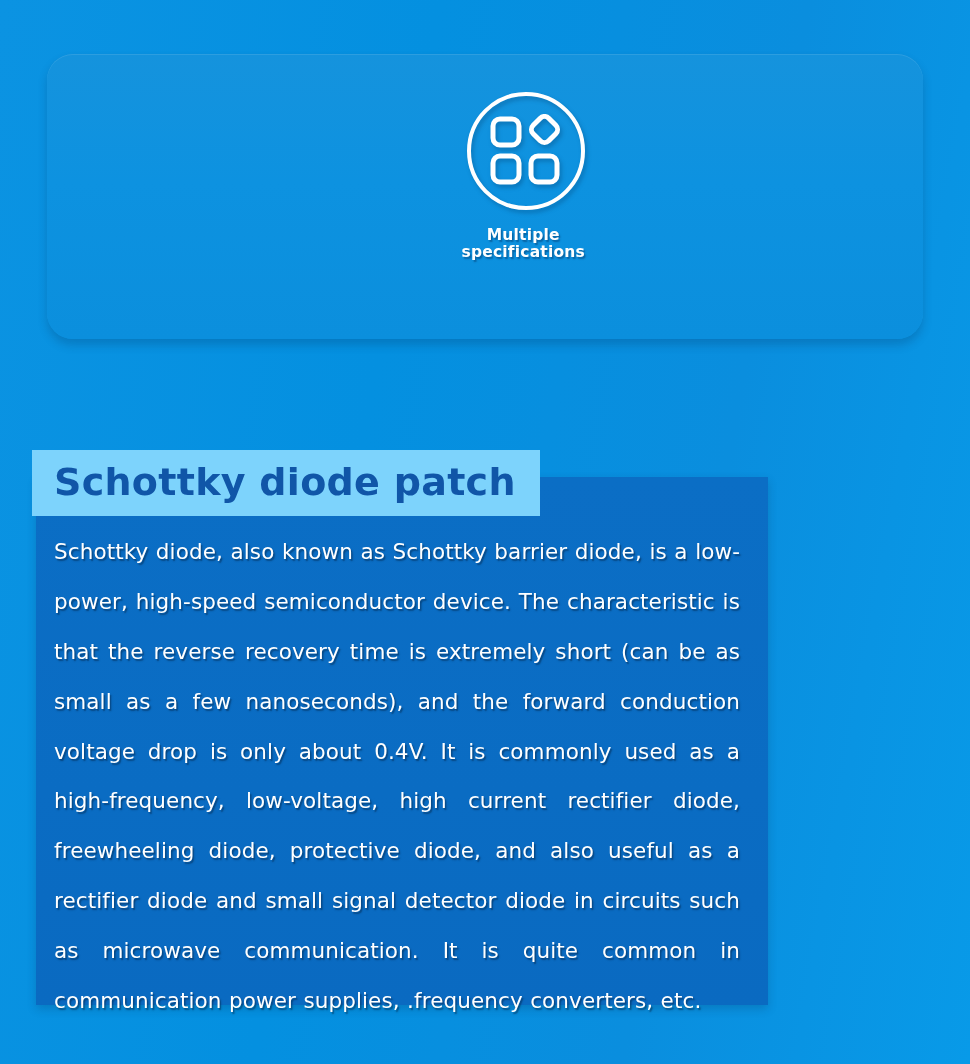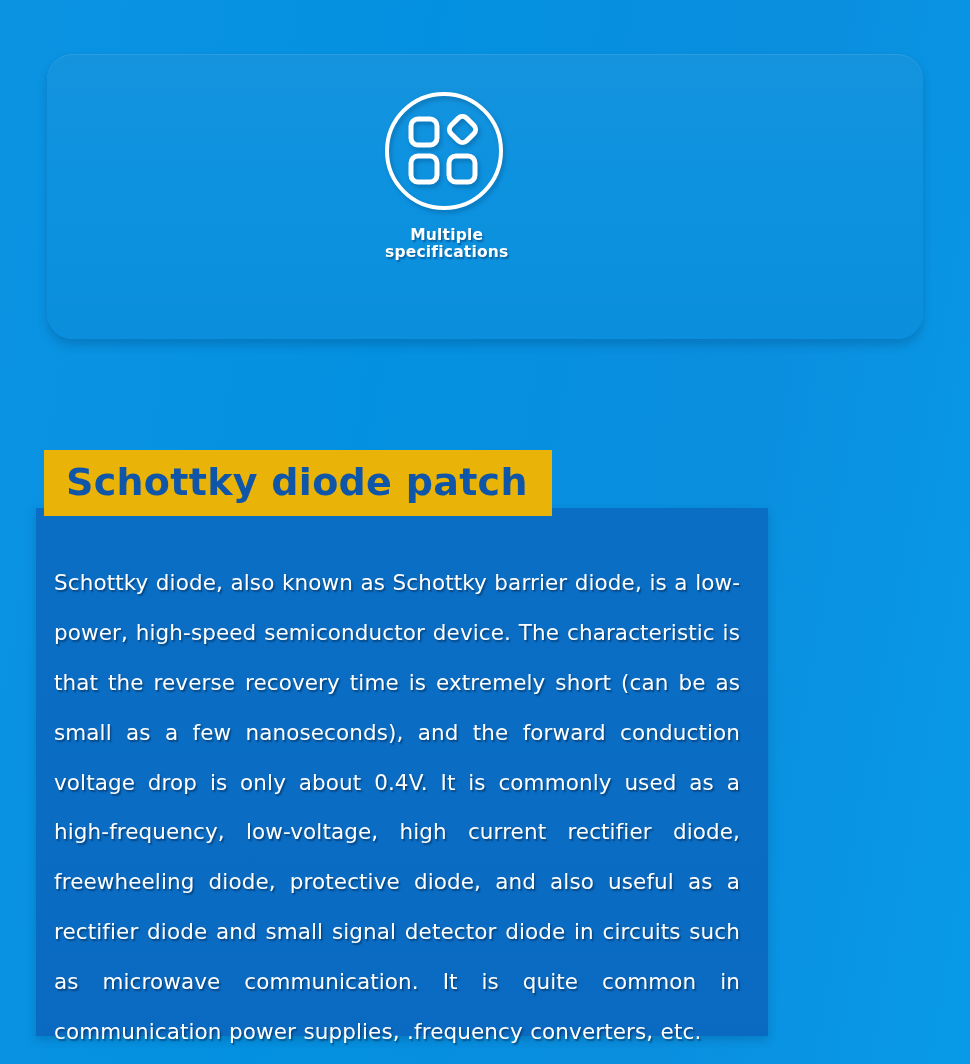--- a/index.html
+++ b/index.html
@@ -30,21 +30,21 @@
     display: flex;
     align-items: flex-start;
     justify-content: space-around;
     padding: 38px 18px 0 18px;
   }
 
   .feature {
     width: 200px;
     display: flex;
     flex-direction: column;
-    align-items: flex-start;
+    align-items: flex-end;
   }
 
   .feature-icon-ring {
     width: 118px;
     height: 118px;
     border-radius: 50%;
     border: 4px solid #ffffff;
     display: flex;
     align-items: center;
     justify-content: center;
@@ -63,41 +63,41 @@
     line-height: 1.12;
     text-align: center;
     letter-spacing: 0.2px;
     text-shadow: 1.5px 2px 1.5px rgba(0, 45, 90, 0.45);
     white-space: pre-line;
   }
 
   
   .title-box {
     position: absolute;
-    left: 44px;
+    left: 32px;
     top: 450px;
-    background: #eab308;
+    background: #7dd3fc;
     padding: 13px 24px 15px 22px;
     z-index: 3;
   }
 
   .title-text {
     color: #1056a8;
     font-size: 38px;
     font-weight: bold;
     line-height: 1;
     letter-spacing: 0.3px;
     white-space: nowrap;
   }
 
   
   .desc-panel {
     position: absolute;
     left: 36px;
-    top: 508px;
+    top: 477px;
     width: 732px;
     height: 528px;
     background: linear-gradient(180deg, #0b6ec5 0%, #0a6cc3 60%, #0a6ac1 100%);
     box-shadow: 0 4px 9px rgba(0, 35, 70, 0.20);
     padding: 50px 28px 20px 18px;
     z-index: 2;
   }
 
   .desc-text {
     color: #ffffff;

